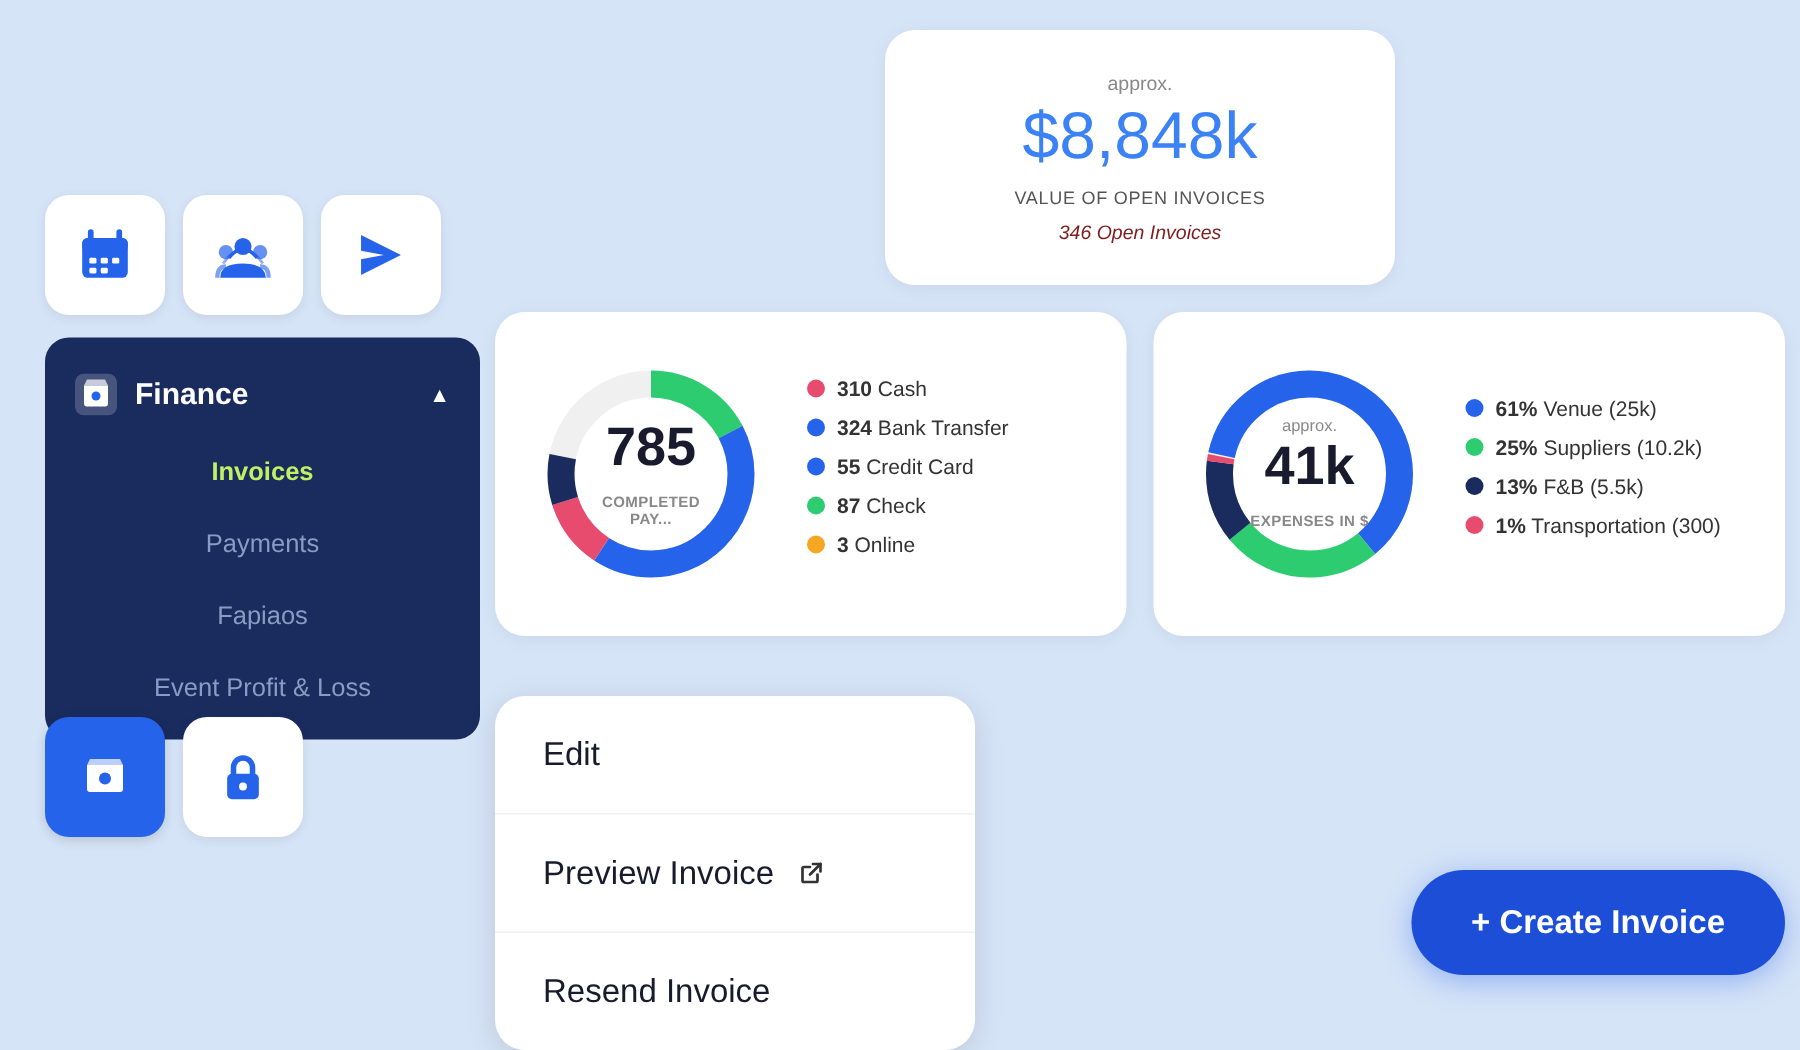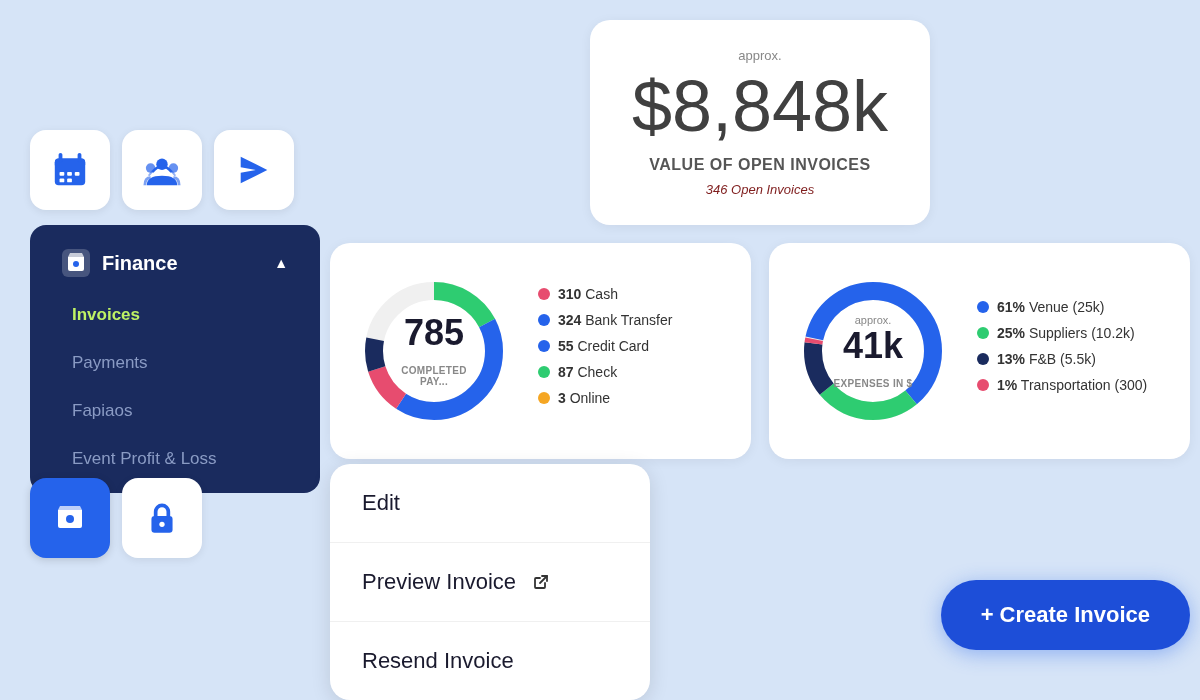--- a/index.html
+++ b/index.html
@@ -37,21 +37,22 @@
     }
 
     
     .sidebar-nav {
       position: absolute;
       left: 30px;
       top: 225px;
       width: 290px;
       background: #1a2b5e;
       border-radius: 16px;
-      padding: 10px 12px;
+      padding: 10px 0;
+      text-align: center;
     }
     .sidebar-header {
       display: flex;
       align-items: center;
       justify-content: space-between;
       padding: 14px 20px;
       color: white;
     }
     .sidebar-header-left {
       display: flex;
@@ -111,28 +112,28 @@
       margin: 0 auto;
       text-align: center;
       box-shadow: 0 2px 12px rgba(0,0,0,0.06);
     }
     .stat-approx {
       font-size: 13px;
       color: #888;
       margin-bottom: 4px;
     }
     .stat-value {
-      font-size: 72px;
+      font-size: 44px;
       font-weight: 300;
-      color: #404040;
+      color: #3b82f6;
       line-height: 1.1;
     }
     .stat-label {
-      font-size: 16px;
-      font-weight: 700;
+      font-size: 12px;
+      font-weight: 400;
       color: #555;
       letter-spacing: 0.5px;
       margin-top: 10px;
     }
     .stat-sub {
       font-size: 13px;
       color: #7f1d1d;
       margin-top: 8px;
       font-style: italic;
     }

